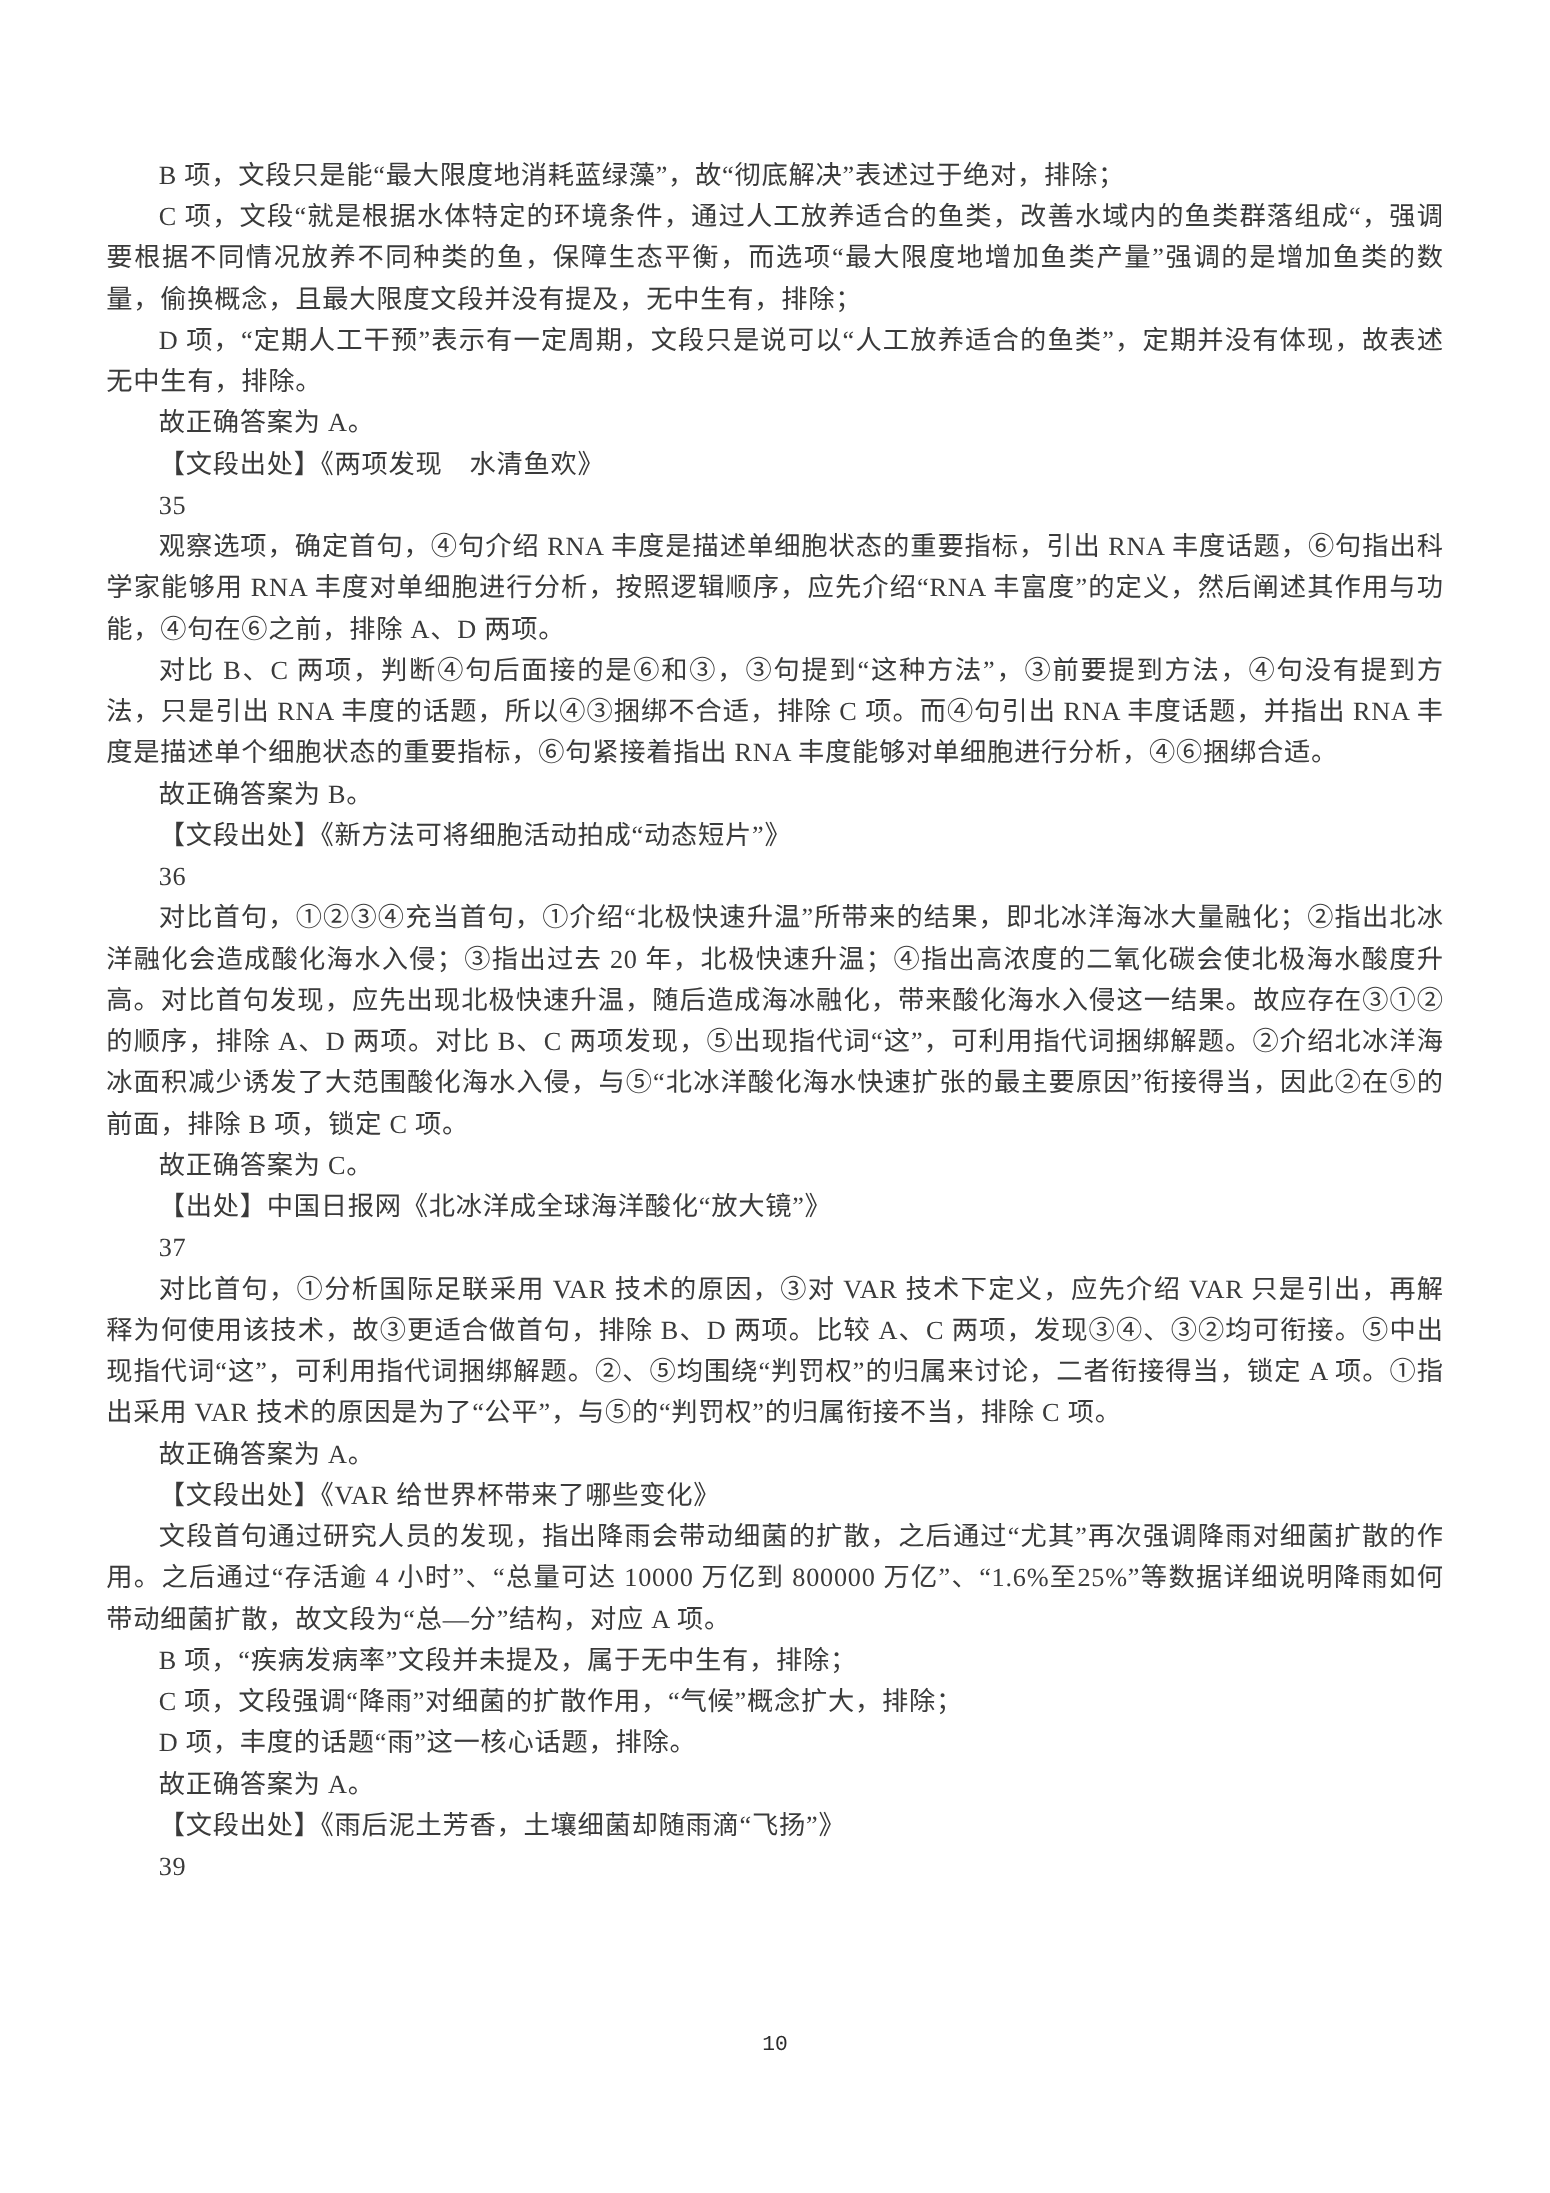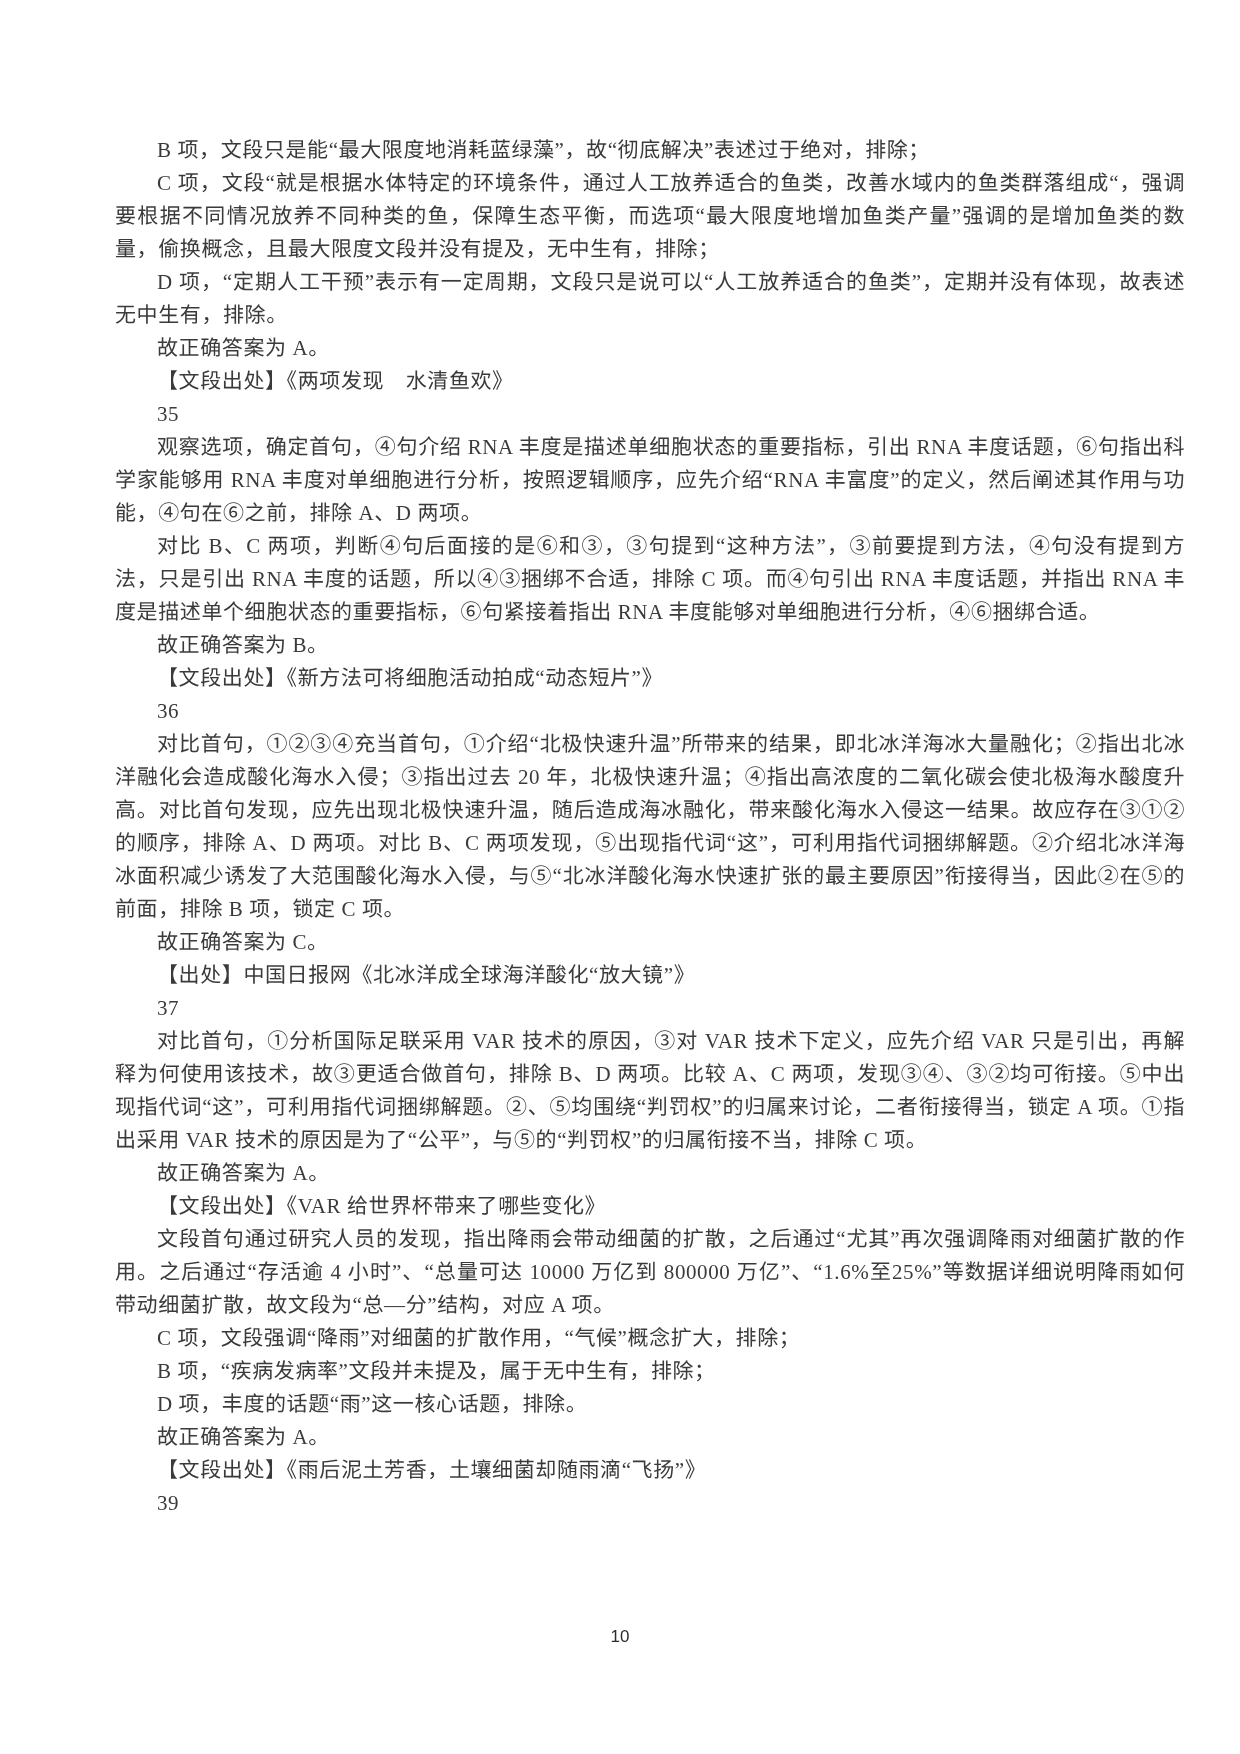--- a/index.html
+++ b/index.html
@@ -11,23 +11,22 @@
     position: relative;
     width: 1240px;
     height: 1754px;
     background: #ffffff;
     overflow: hidden;
     font-family: "Liberation Serif", "DejaVu Serif", serif;
   }
   .doc-content {
     position: absolute;
     left: 85px;
-    top: 134px;
+    top: 124px;
     width: 1070px;
-    margin-left: 30px;
   }
   .doc-content p {
     margin: 0;
     padding: 0;
     font-size: 21px;
     line-height: 33px;
     letter-spacing: 0.6px;
     color: #3a3a3a;
     text-indent: 2em;
     text-align: justify;
@@ -35,21 +34,21 @@
   }
   .page-footer {
     position: absolute;
     left: 0;
     top: 1626px;
     width: 100%;
     text-align: center;
     font-size: 17px;
     line-height: 22px;
     color: #2b2b2b;
-    font-family: Liberation Sans, sans-serif;
+    font-family: Liberation Mono, monospace;
   }
 </style>
 </head>
 <body>
 
 <div class="page">
 
   <div class="doc-content">
 
       <p>B 项，文段只是能“最大限度地消耗蓝绿藻”，故“彻底解决”表述过于绝对，排除；</p>
@@ -84,23 +83,23 @@
 
       <p>对比首句，①分析国际足联采用 VAR 技术的原因，③对 VAR 技术下定义，应先介绍 VAR 只是引出，再解释为何使用该技术，故③更适合做首句，排除 B、D 两项。比较 A、C 两项，发现③④、③②均可衔接。⑤中出现指代词“这”，可利用指代词捆绑解题。②、⑤均围绕“判罚权”的归属来讨论，二者衔接得当，锁定 A 项。①指出采用 VAR 技术的原因是为了“公平”，与⑤的“判罚权”的归属衔接不当，排除 C 项。</p>
 
       <p>故正确答案为 A。</p>
 
       <p>【文段出处】《VAR 给世界杯带来了哪些变化》</p>
 
 
       <p>文段首句通过研究人员的发现，指出降雨会带动细菌的扩散，之后通过“尤其”再次强调降雨对细菌扩散的作用。之后通过“存活逾 4 小时”、“总量可达 10000 万亿到 800000 万亿”、“1.6%至25%”等数据详细说明降雨如何带动细菌扩散，故文段为“总—分”结构，对应 A 项。</p>
 
+      <p>B 项，“疾病发病率”文段并未提及，属于无中生有，排除；</p>
+
       <p>C 项，文段强调“降雨”对细菌的扩散作用，“气候”概念扩大，排除；</p>
-
-      <p>B 项，“疾病发病率”文段并未提及，属于无中生有，排除；</p>
 
       <p>D 项，丰度的话题“雨”这一核心话题，排除。</p>
 
       <p>故正确答案为 A。</p>
 
       <p>【文段出处】《雨后泥土芳香，土壤细菌却随雨滴“飞扬”》</p>
 
       <p>39</p>
     </div>
 

